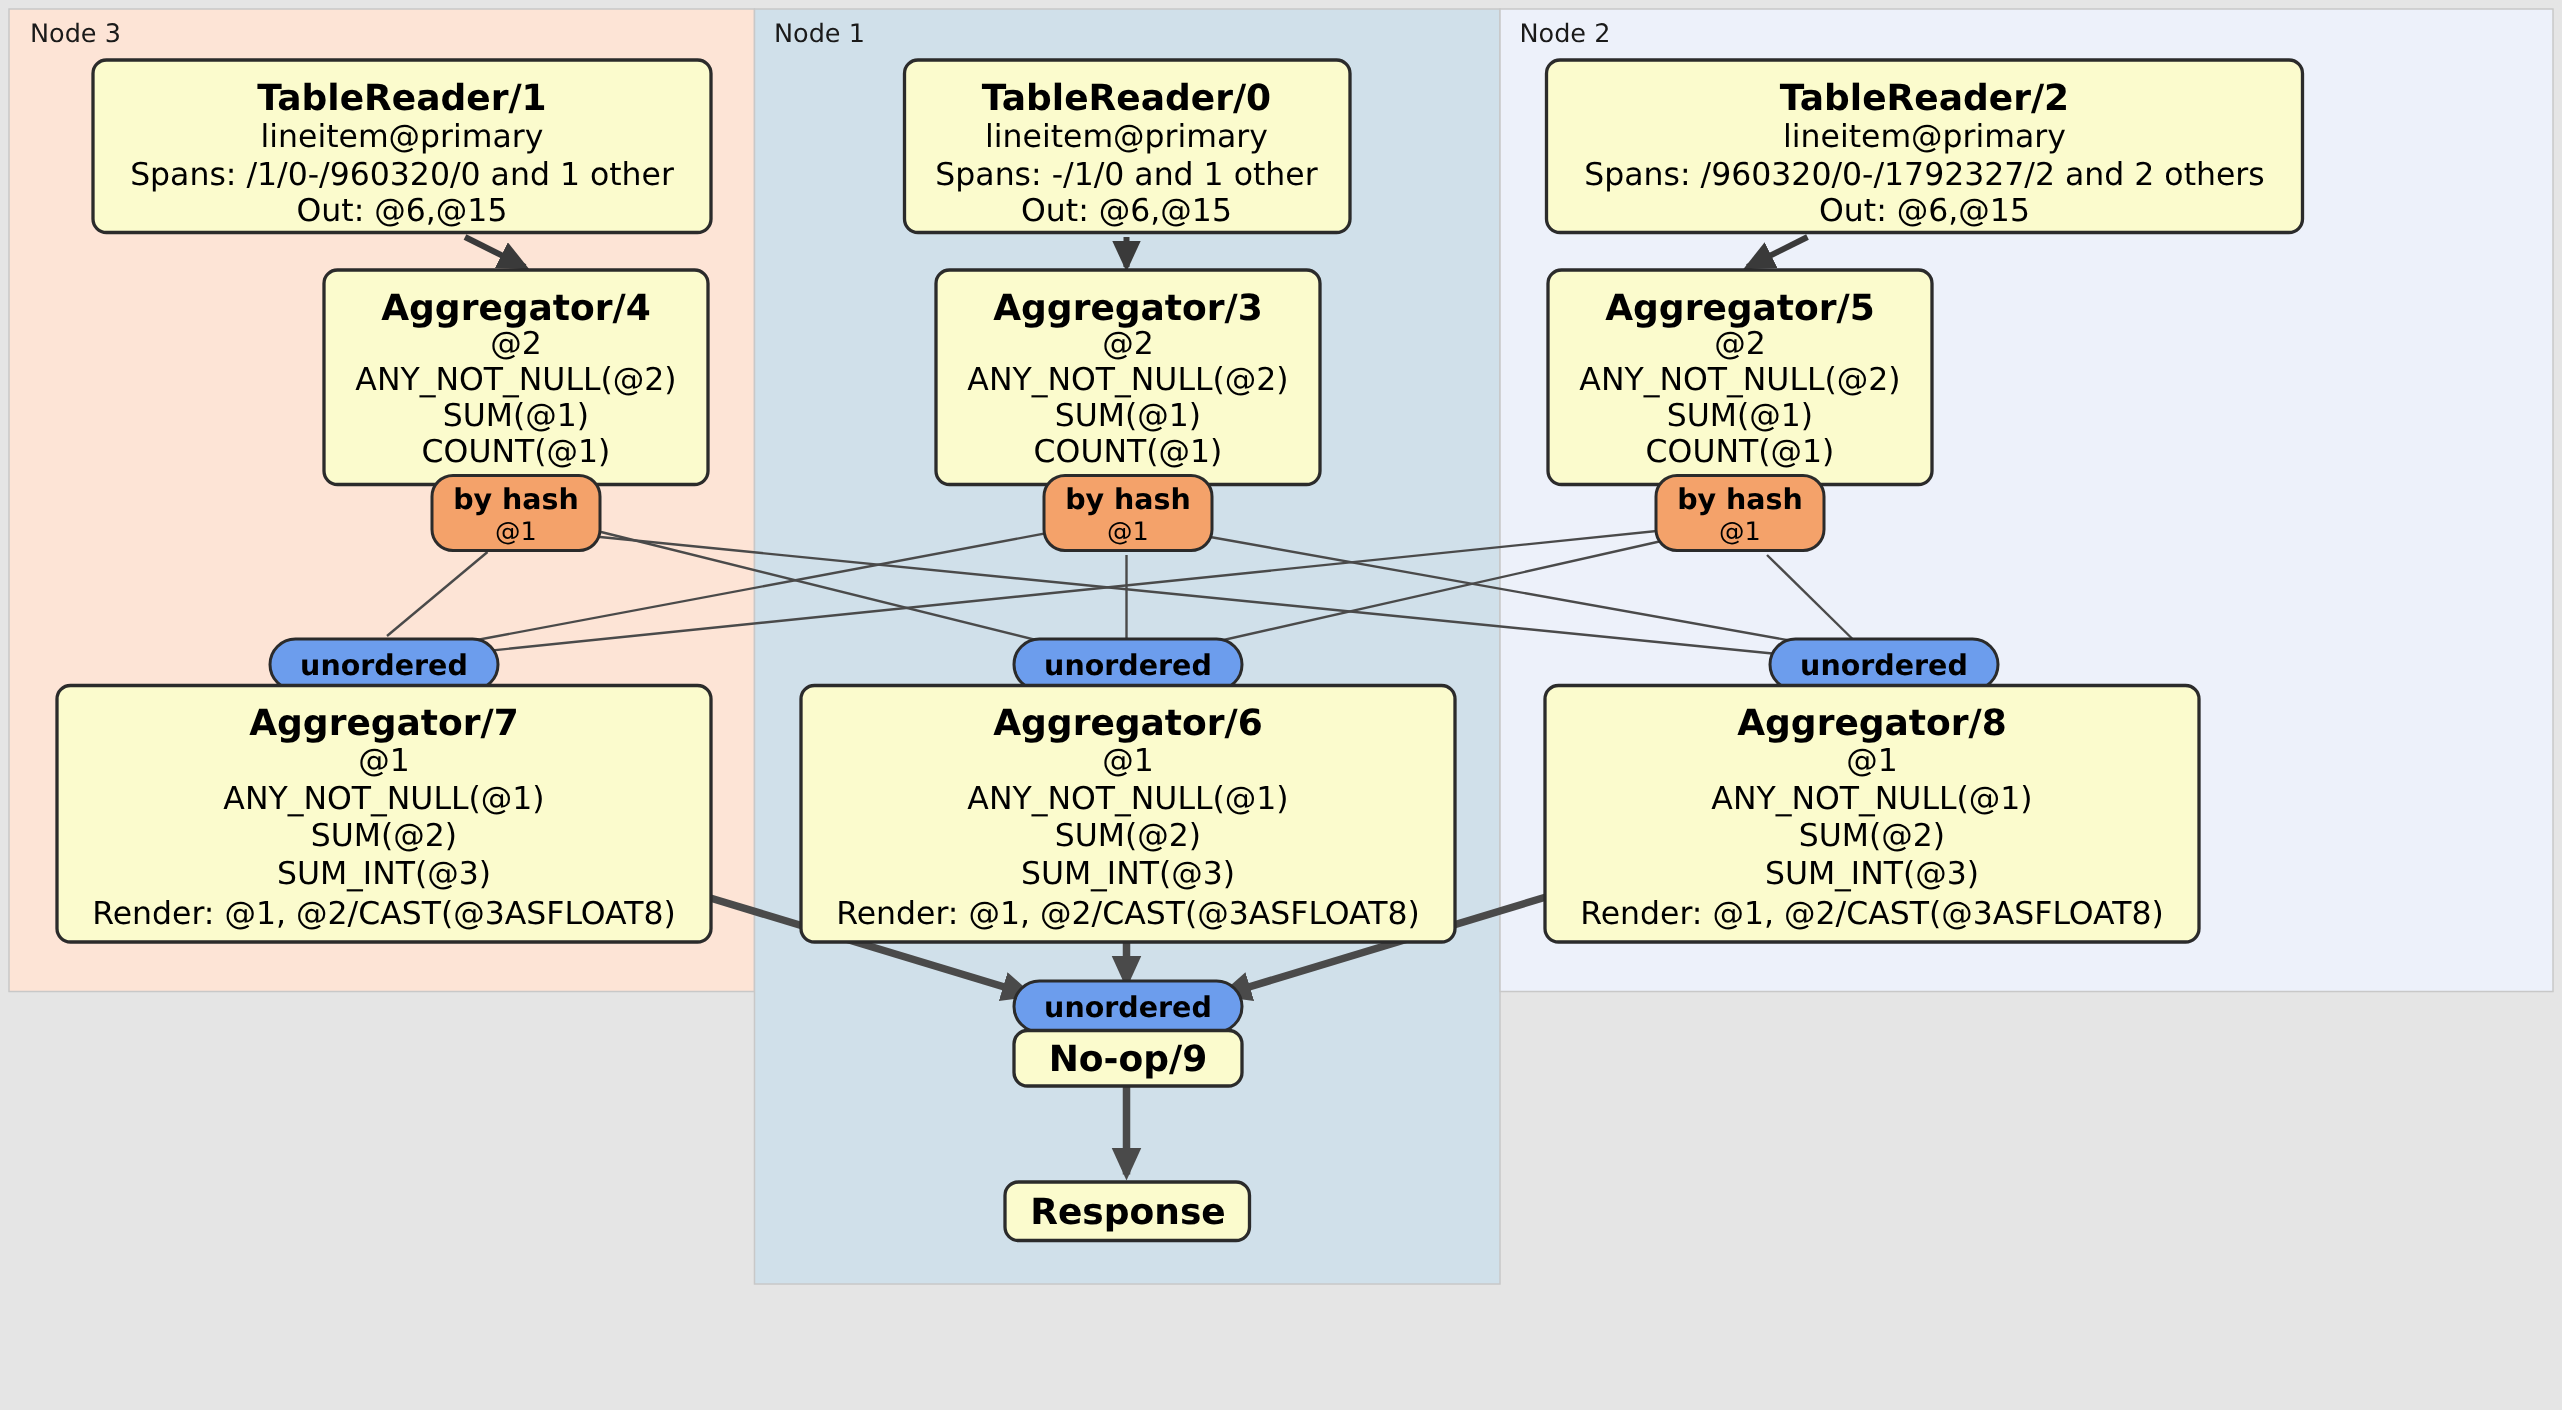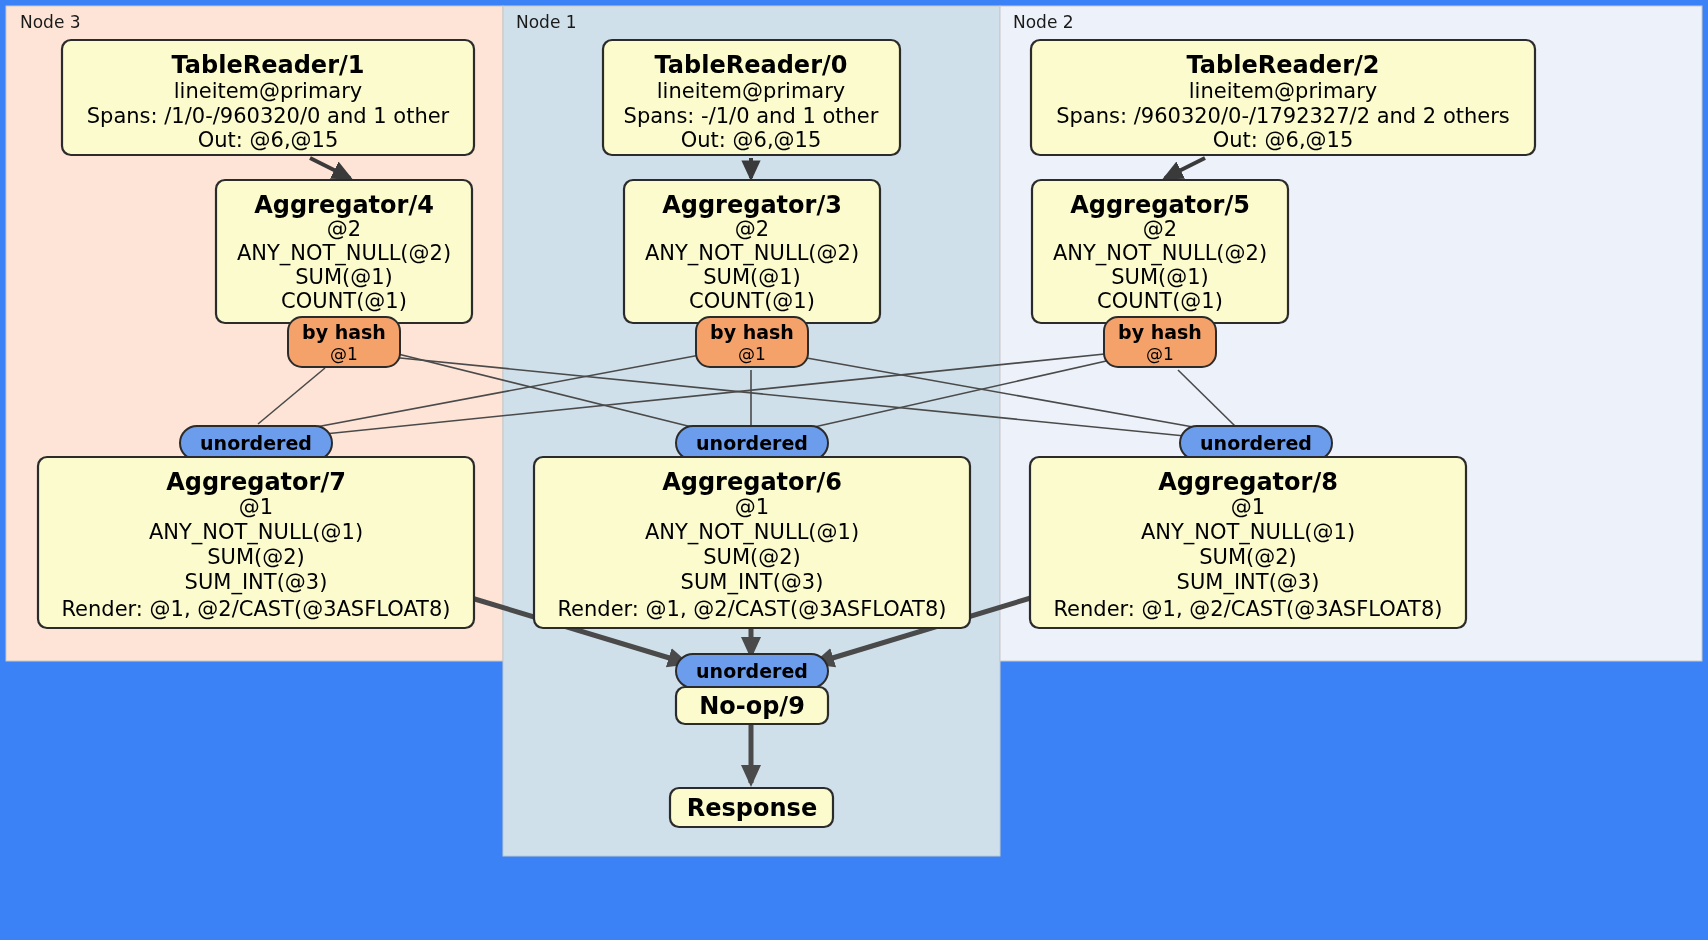--- a/index.html
+++ b/index.html
@@ -1,17 +1,17 @@
 <!DOCTYPE html>
 <html><head>
 <meta charset="utf-8">
 <style>
   html,body{margin:0;padding:0;background:#ffffff;}
   body{font-family:"DejaVu Sans","Liberation Sans",sans-serif;}
-  #stage{position:relative;width:1708px;height:940px;background:#3b82f6;overflow:hidden;}
+  #stage{position:relative;width:1708px;height:940px;background:#e5e5e5;overflow:hidden;}
   svg#diagram{position:absolute;left:0;top:0;width:1708px;height:940px;}
 
   .panel-rect{stroke:#c8c8c8;stroke-width:1;}
   .panel-label{font-family:"DejaVu Sans","Liberation Sans",sans-serif;font-size:17px;fill:#1a1a1a;}
 
   .proc-rect{fill:#fbfbcd;stroke:#2b2b2b;stroke-width:2.2;}
   .proc-title{font-family:"DejaVu Sans","Liberation Sans",sans-serif;font-size:24px;font-weight:bold;fill:#000;text-anchor:middle;}
   .proc-line{font-family:"DejaVu Sans","Liberation Sans",sans-serif;font-size:21px;fill:#000;text-anchor:middle;}
 
   .hash-rect{fill:#f4a26a;stroke:#2b2b2b;stroke-width:2;}

